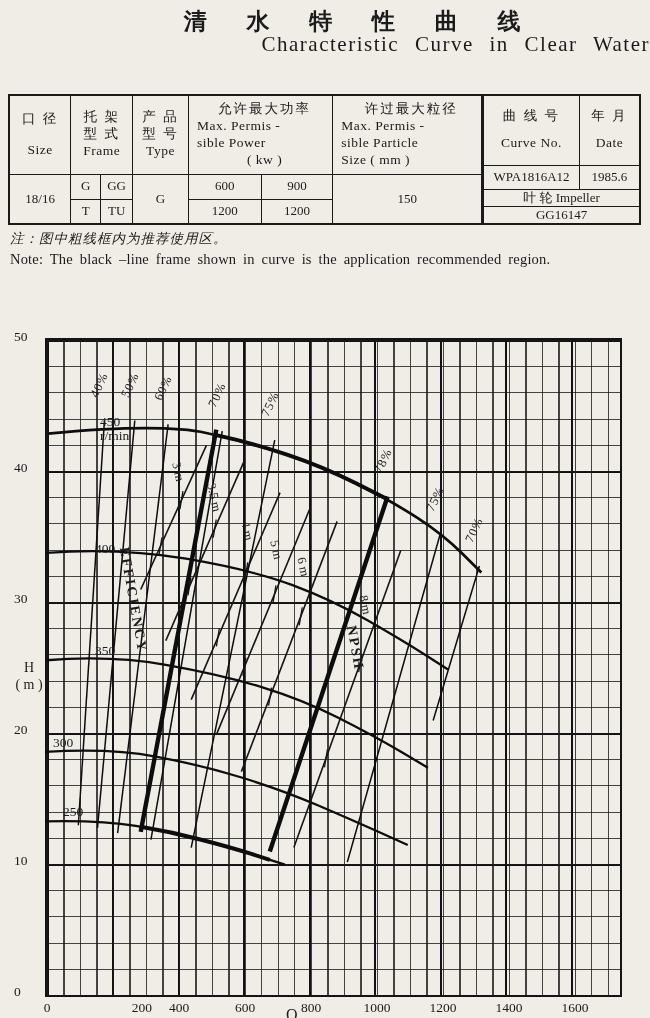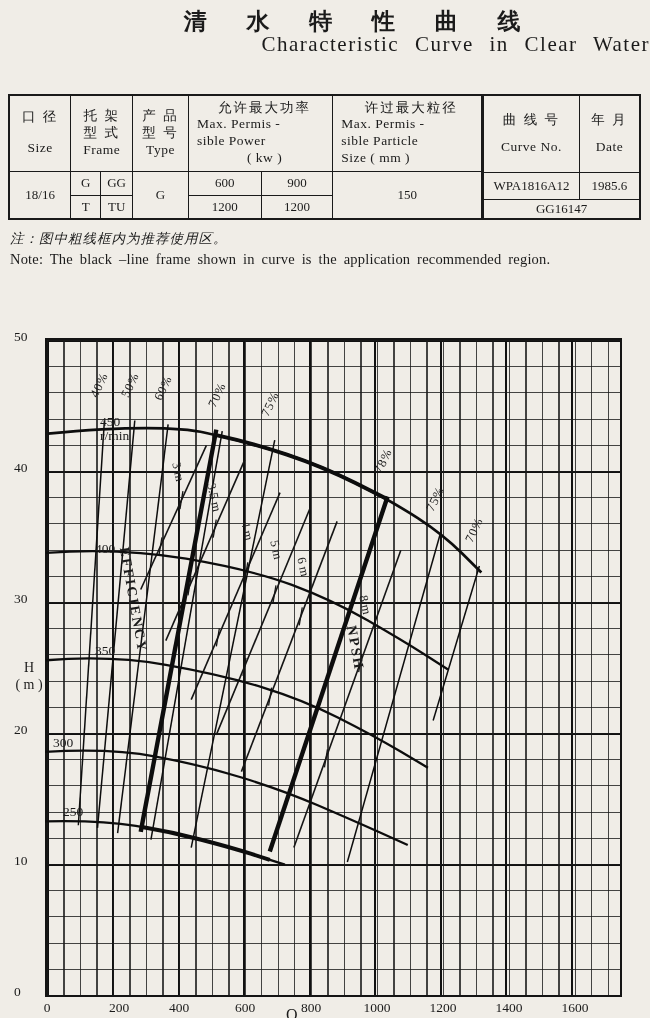--- a/index.html
+++ b/index.html
@@ -127,20 +127,23 @@
       <th>
         <div class="zh">年  月</div>
         <div style="height:10px"></div>
         <div class="en">Date</div>
       </th>
     </tr>
     <tr class="r-v">
       <td>WPA1816A12</td>
       <td>1985.6</td>
     </tr>
+    <tr class="r-i">
+          <td colspan="2">叶 轮  Impeller</td>
+        </tr>
     <tr class="r-i">
           <td colspan="2">GG16147</td>
         </tr>
   </tbody>
     </table>
 </div>
 
 <div class="abs" id="note-zh">注：图中粗线框内为推荐使用区。</div>
 <div class="abs" id="note-en">Note: The black –line frame shown in curve is the application recommended region.</div>
 
@@ -209,21 +212,21 @@
     <span class="speedlab" style="left: 53px; top: 505px;">250</span>
     <span class="axisword" style="left: 123px; top: 300px;">EFFICIENCY</span>
     <span class="axisword" style="left: 345px; top: 348px;">NPSH</span>
     <span class="tick ytick" style="left: 4px; top: 684px;">0</span>
     <span class="tick ytick" style="left: 4px; top: 553px;">10</span>
     <span class="tick ytick" style="left: 4px; top: 422px;">20</span>
     <span class="tick ytick" style="left: 4px; top: 291px;">30</span>
     <span class="tick ytick" style="left: 4px; top: 160px;">40</span>
     <span class="tick ytick" style="left: 4px; top: 29px;">50</span>
     <span class="tick xtick" style="left: 15px; top: 700px;">0</span>
-    <span class="tick xtick" style="left: 87px; top: 700px;">200</span>
+    <span class="tick xtick" style="left: 98px; top: 700px; text-align: right;">200</span>
     <span class="tick xtick" style="left: 147.028px; top: 700px;">400</span>
     <span class="tick xtick" style="left: 213.041px; top: 700px;">600</span>
     <span class="tick xtick" style="left: 279.055px; top: 700px;">800</span>
     <span class="tick xtick" style="left: 345.069px; top: 700px;">1000</span>
     <span class="tick xtick" style="left: 411.083px; top: 700px;">1200</span>
     <span class="tick xtick" style="left: 477.097px; top: 700px;">1400</span>
     <span class="tick xtick" style="left: 543.111px; top: 700px;">1600</span>
   </div>
 
 </body></html>

